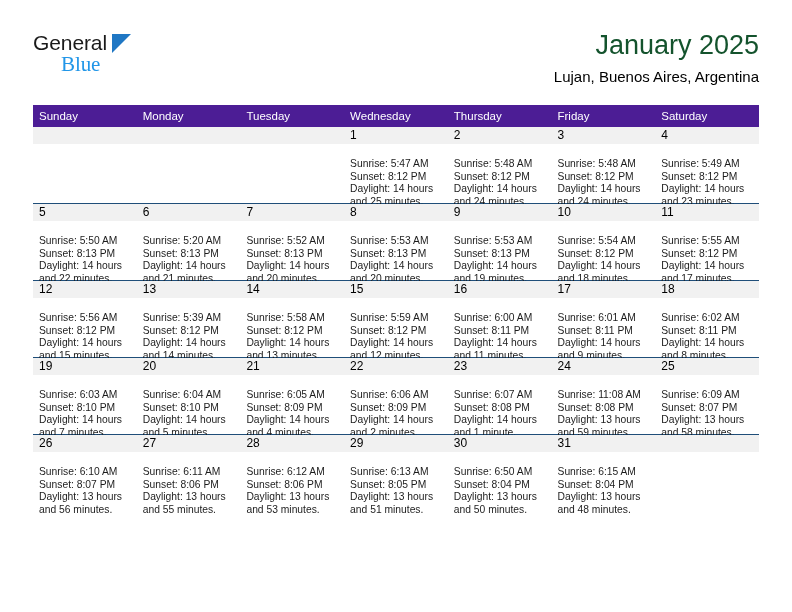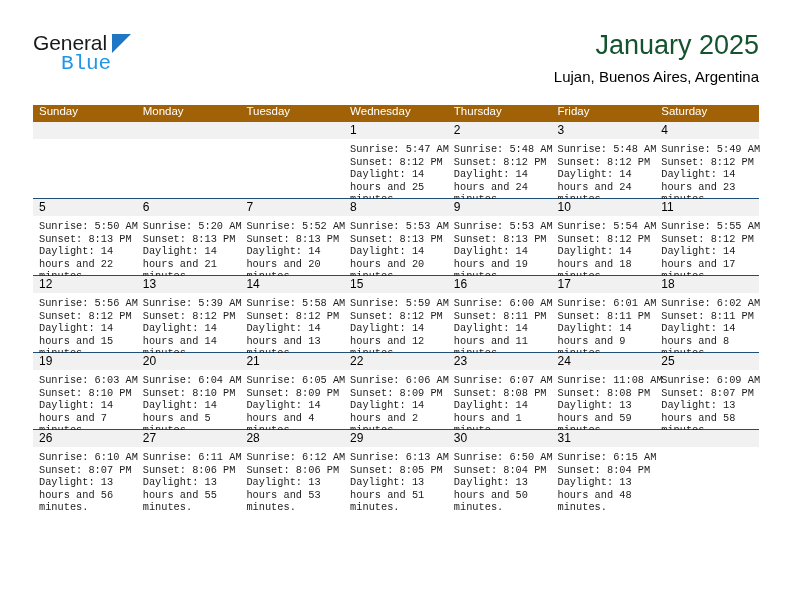--- a/index.html
+++ b/index.html
@@ -57,21 +57,21 @@
     border-top: 19px solid #1f77c4;
     border-right: 19px solid transparent;
   }
   .logo-blue {
     position: absolute;
     left: 28px;
     top: 21px;
     font-size: 21px;
     line-height: 22px;
     color: #2196e8;
-    font-family: Liberation Mono, monospace;
+    font-family: Liberation Serif, serif;
     letter-spacing: -0.1px;
   }
 
   .titles {
     position: absolute;
     right: 0px;
     top: 0px;
     text-align: right;
   }
   .cal-title {
@@ -94,26 +94,26 @@
   .calendar {
     position: absolute;
     left: 33px;
     top: 105px;
     width: 726px;
     border-collapse: collapse;
     table-layout: fixed;
   }
 
   .calendar th {
-    background: #a16207;
+    background: #4c1d95;
     color: #ffffff;
     font-size: 11.5px;
     font-weight: normal;
     text-align: left;
-    padding: 0 0 5px 6px;
+    padding: 5px 0 5px 6px;
     height: 11px;
     border: none;
   }
 
   .calendar td {
     vertical-align: top;
     padding: 0;
     border: none;
     border-top: 1.6px solid #1f4e79;
     height: 76px;
@@ -136,25 +136,24 @@
     padding-left: 6px;
     font-size: 12px;
     color: #000000;
     box-sizing: border-box;
   }
   .day-num-strip.empty {
     color: transparent;
   }
 
   .day-details {
-    padding: 4px 4px 0 6px;
+    padding: 14px 4px 0 6px;
     font-size: 10.3px;
     line-height: 12.6px;
     color: #1c1c1c;
-    font-family: Liberation Mono, monospace;
   }
   .day-details div {
     white-space: nowrap;
   }
   .day-details .daylight-line {
     white-space: normal;
   }
 </style>
 </head>
 <body>

